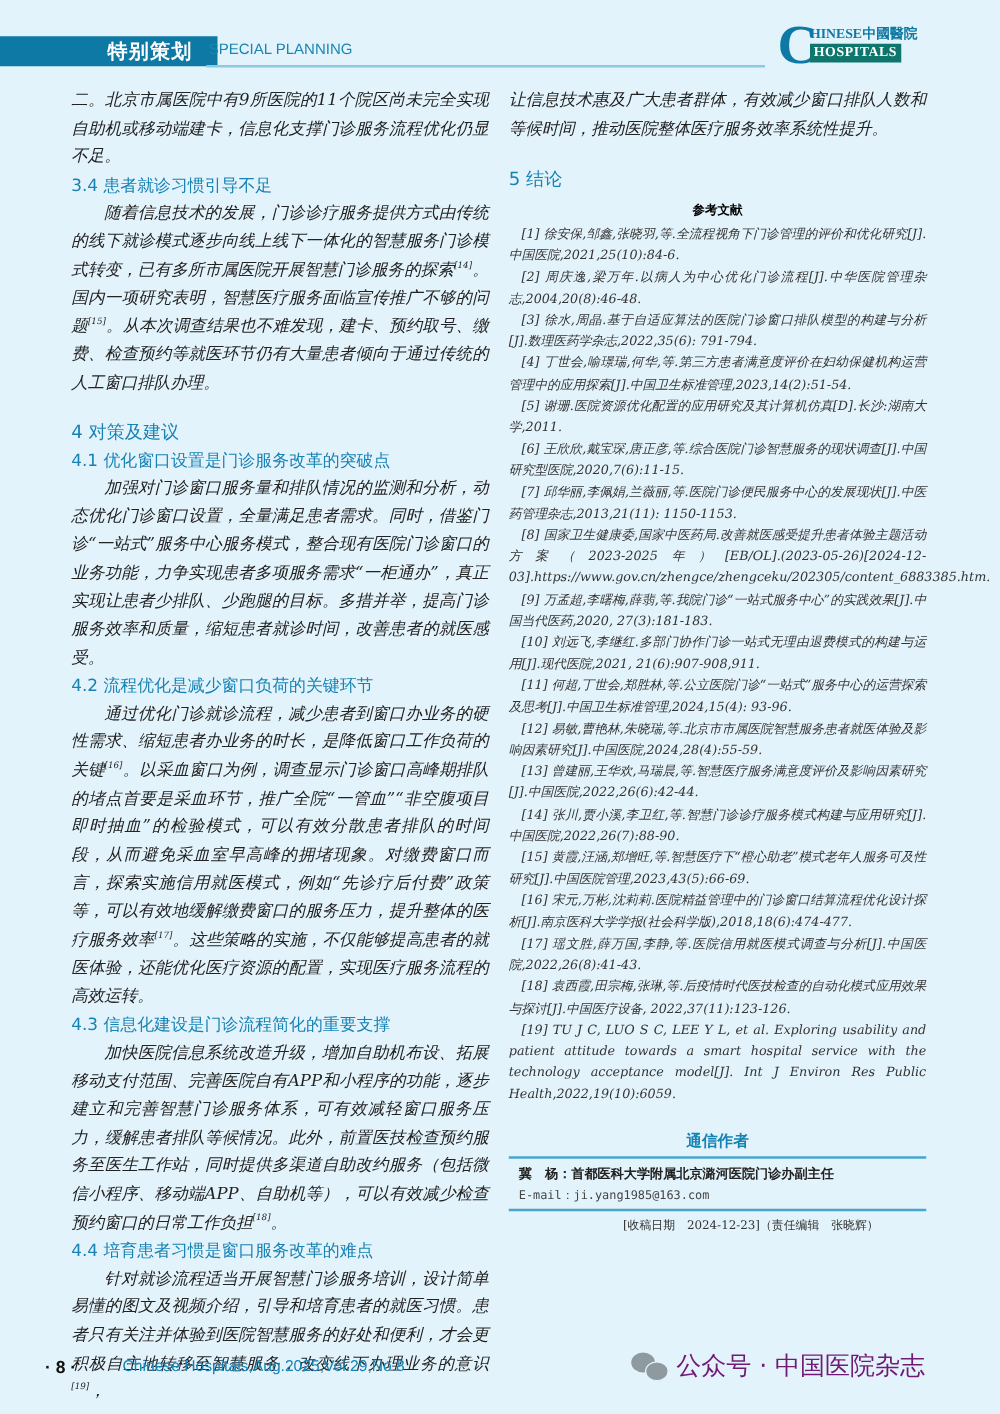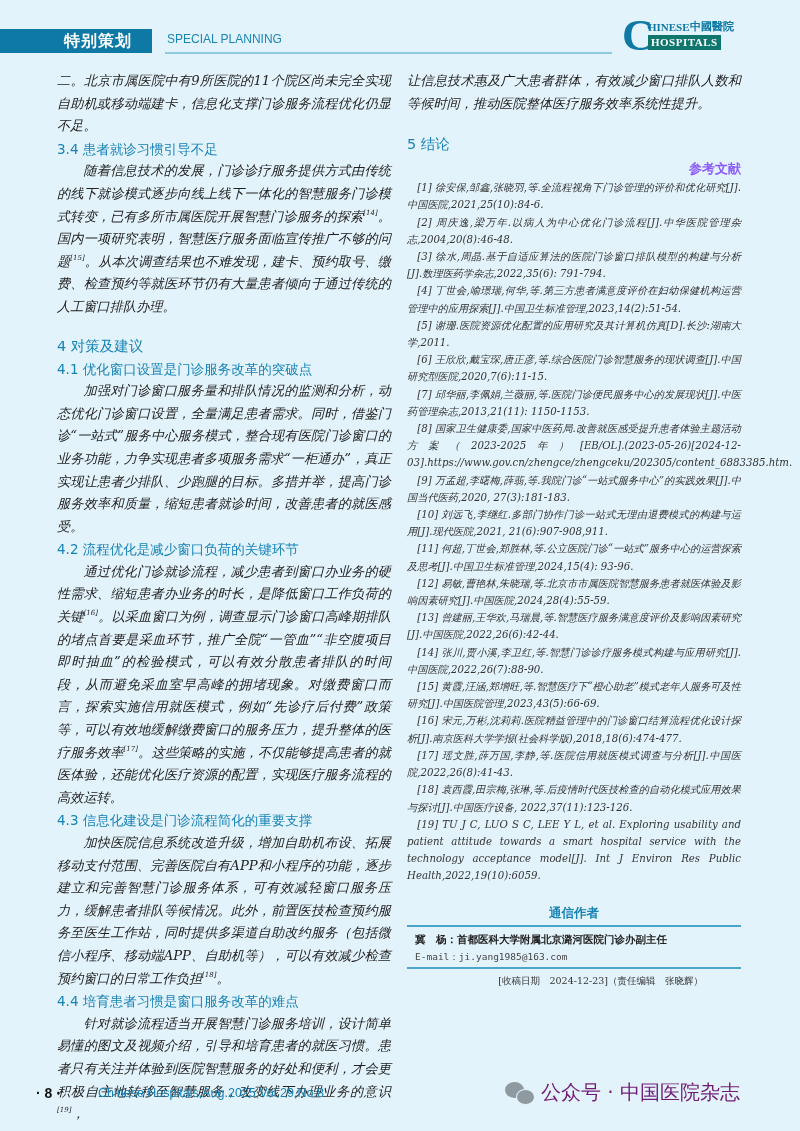--- a/index.html
+++ b/index.html
@@ -5,21 +5,21 @@
   html, body { margin: 0; padding: 0; }
   body {
     width: 800px; height: 1131px; overflow: hidden;
     background: #e3f3fb;
     font-family: "DejaVu Serif", "Liberation Serif", serif;
     color: #222;
     position: relative;
   }
   .header { position: absolute; left: 0; top: 0; width: 800px; height: 60px; }
   .section-tab {
-    position: absolute; left: 0; top: 29px; width: 152px; height: 24px;
+    position: absolute; left: 0; top: 29px; width: 174px; height: 24px;
     background: #0e79a4; color: #fff;
     font-family: "DejaVu Serif", serif; font-weight: bold; font-size: 16px;
     line-height: 24px; text-align: right; padding-right: 20px; box-sizing: border-box;
     letter-spacing: 1px;
   }
   .section-en {
     position: absolute; left: 167px; top: 32px;
     font-family: "Liberation Sans", sans-serif; font-size: 12px; color: #1a86b4;
   }
   .header-rule {
@@ -52,22 +52,22 @@
   .h2 {
     font-family: "DejaVu Sans", "Liberation Sans", sans-serif; color: #1783b5;
     font-size: 14.5px; line-height: 23px; margin: 0;
   }
   .h3 {
     font-family: "DejaVu Sans", "Liberation Sans", sans-serif; color: #1783b5;
     font-size: 13.5px; line-height: 22.6px; margin: 0;
   }
   sup { font-size: 7px; line-height: 0; vertical-align: 6px; }
   .ref-title {
-    font-family: "DejaVu Sans", sans-serif; color: #8b5cf6; font-weight: bold;
-    font-size: 13px; text-align: right; line-height: 20px; margin-top: 3px;
+    font-family: "DejaVu Sans", sans-serif; color: #000000; font-weight: bold;
+    font-size: 10px; text-align: center; line-height: 20px; margin-top: 3px;
   }
   .refs { font-size: 10.2px; line-height: 17.2px; color: #333; }
   .refs p { text-indent: 1em; }
   .corr-title {
     font-family: "DejaVu Sans", sans-serif; color: #1783b5; font-weight: bold;
     font-size: 12.5px; text-align: center; line-height: 20px; margin-top: 18px;
   }
   .corr-rule { height: 2px; background: #4aa5cc; margin: 2px 0 4px 0; }
   .corr-name { font-size: 10.5px; font-weight: bold; line-height: 17px; padding-left: 8px; }
   .corr-email { font-family: "DejaVu Sans Mono", monospace; font-size: 9.5px; line-height: 17px; padding-left: 8px; color: #444; }

